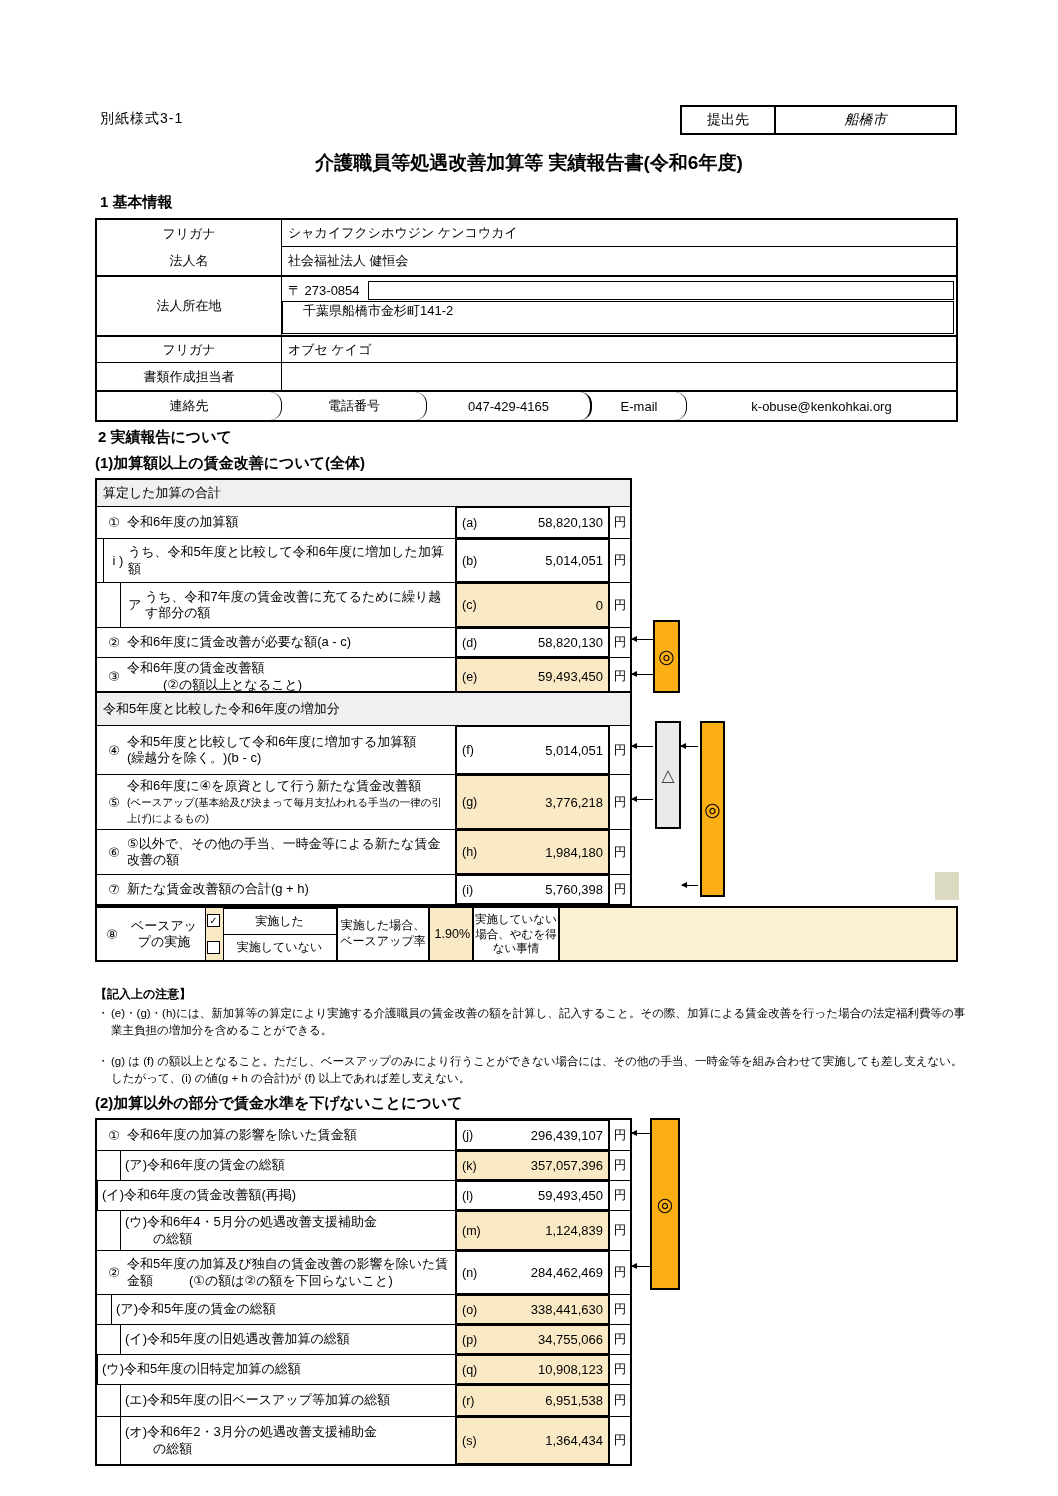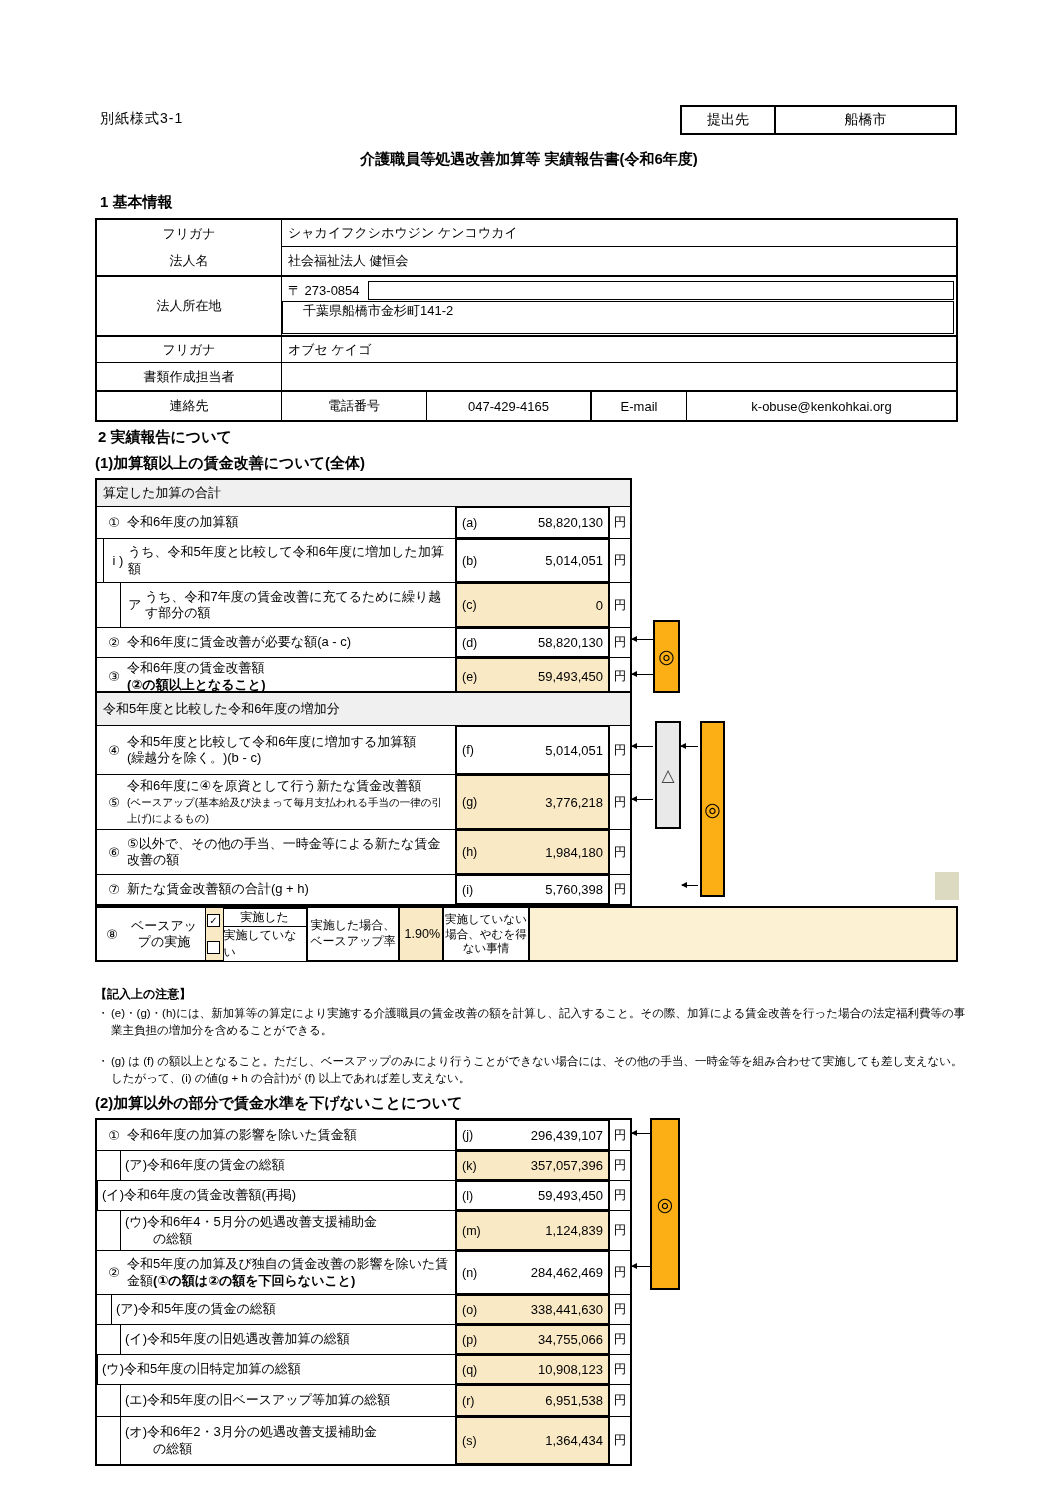--- a/index.html
+++ b/index.html
@@ -12,22 +12,22 @@
     color: #000;
     font-size: 13px;
     overflow: hidden;
   }
   .abs { position: absolute; }
 
   
   .form-code { left:100px; top:110px; font-size:14px; letter-spacing:1px; }
   .submit-box { left:680px; top:105px; width:277px; height:30px; border:2px solid #000; display:flex; }
   .submit-box .c1 { width:94px; border-right:2px solid #000; display:flex; align-items:center; justify-content:center; font-size:14px; }
-  .submit-box .c2 { flex:1; display:flex; align-items:center; justify-content:center; font-size:14px; }
-  .doc-title { left:0; top:150px; width:1058px; text-align:center; font-size:15px; font-weight:bold; }
+  .submit-box .c2 { flex:1; display:flex; align-items:center; justify-content:center; font-size:14px;font-style:italic; }
+  .doc-title { left:0; top:150px; width:1058px; text-align:center; font-size:19px; font-weight:bold; }
 
   .sec-h { font-size:15px; font-weight:bold; }
   .h-basic { left:100px; top:193px; }
   .h-report { left:98px; top:428px; }
   .h-sub1 { left:95px; top:454px; }
   .h-sub2 { left:95px; top:1094px; }
   .notes-h { left:95px; top:986px; font-size:12px; font-weight:bold; }
 
   
   .basic-tbl { left:95px; top:218px; width:863px; border:2px solid #000; }
@@ -37,37 +37,37 @@
   .cellpad { padding-left:6px; display:flex; align-items:center; }
   .g1a { height:27px; border-bottom:1px solid #000; }
   .g1b { height:28px; }
   .bt2 { border-top:2px solid #000; }
   .addr-wrap { flex:1; padding:2px 2px 2px 0; }
   .postal-line { display:flex; align-items:flex-end; height:21px; }
   .postal-txt { padding-left:6px; }
   .postal-box { flex:1; height:19px; border:1px solid #000; margin-left:8px; }
   .addr-box { border:1px solid #000; height:33px; margin-top:1px; padding-left:20px; display:flex; align-items:flex-start; }
   .bi-r4 { height:30px; display:flex; align-items:stretch; }
-  .bi-r4 > div { display:flex; align-items:center; justify-content:center; }
+  .bi-r4 > div { display:flex; align-items:center; justify-content:center;border-radius:12px; }
   .w-tel-l { width:145px; border-right:1px solid #000; }
   .w-tel-v { width:165px; border-right:2px solid #000; }
   .w-mail-l { width:95px; border-right:1px solid #000; }
   .w-mail-v { flex:1; }
 
   
   .wrap { position:absolute; left:95px; }
   .tbl { width:537px; border:2px solid #000; background:#fff; }
   .ghdr { background:#F0F0F0; border-bottom:1px solid #000; padding:4px 6px; height:27px; display:flex; align-items:center; }
   .trow { display:flex; align-items:stretch; border-top:1px solid #000; }
   .trow:first-child, .ghdr + .trow { border-top:none; }
   .lab { flex:1; display:flex; align-items:center; padding:2px 4px 2px 4px; }
   .no { width:26px; text-align:center; flex:none; font-size:13px; }
   .labtxt { flex:1; line-height:1.25; }
   .small { font-size:10.5px; }
-  .b { font-weight:bold; }
+  .b { font-weight:normal;margin-left:36px; }
   .inset { display:flex; align-items:center; flex:1; align-self:stretch; }
   .inset .ibox { flex:1; align-self:stretch; display:flex; align-items:center; border-left:1px solid #000; padding:2px 4px; }
   .vc { width:155px; flex:none; border:2px solid #000; margin:-1px 0; display:flex; align-items:center; padding:0 5px; background:#fff; }
   .vc .letter { width:32px; font-size:12.5px; flex:none; }
   .vc .num { flex:1; text-align:right; font-size:13px; }
   .unit { width:20px; flex:none; display:flex; align-items:center; justify-content:center; font-size:12.5px; }
   .hl { background:#FAE9C5; }
 
   
   .bar { border:2px solid #000; display:flex; align-items:center; justify-content:center; }
@@ -76,21 +76,21 @@
   .bar .sym { font-size:19px; line-height:1; }
   .arr { position:absolute; height:0; border-top:1.5px solid #000; }
   .arr::before { content:""; position:absolute; left:-1px; top:-4.5px; border-style:solid; border-width:3.5px 6px 3.5px 0; border-color:transparent #000 transparent transparent; }
   .sq { background:#DCDAC0; }
 
   
   .row8 { width:863px; border:2px solid #000; display:flex; align-items:stretch; height:56px; }
   .r8-main { width:108px; display:flex; align-items:center; padding:0 2px; }
   .r8-cb { width:18px; background:#FAE9C5; border-left:1px solid #000; display:flex; flex-direction:column; justify-content:space-between; padding:6px 1px; }
   .cb { width:13px; height:13px; border:1px solid #000; background:#fff; display:flex; align-items:center; justify-content:center; font-size:10px; line-height:1; }
-  .r8-opts { width:83px; display:flex; flex-direction:column; }
+  .r8-opts { width:113px; display:flex; flex-direction:column; }
   .r8-opts > div { flex:1; border:1px solid #000; margin:-0.5px; display:flex; align-items:center; justify-content:center; font-size:12px; background:#fff; }
   .r8-ratel { width:92px; border-left:2px solid #000; display:flex; align-items:center; justify-content:center; text-align:center; font-size:12px; line-height:1.3; }
   .r8-ratev { width:44px; border-left:2px solid #000; background:#FAE9C5; display:flex; align-items:center; justify-content:flex-end; padding-right:2px; font-size:12.5px; }
   .r8-reasonl { width:86px; border-left:2px solid #000; display:flex; align-items:center; justify-content:center; text-align:center; font-size:11.5px; line-height:1.3; }
   .r8-reason { flex:1; border-left:2px solid #000; background:#FCF1D2; }
 
   
   .notes { left:95px; top:1005px; width:872px; font-size:11.5px; }
   .note-item { display:flex; margin-bottom:13px; line-height:1.5; }
   .note-item .dot { width:16px; flex:none; text-align:center; }

